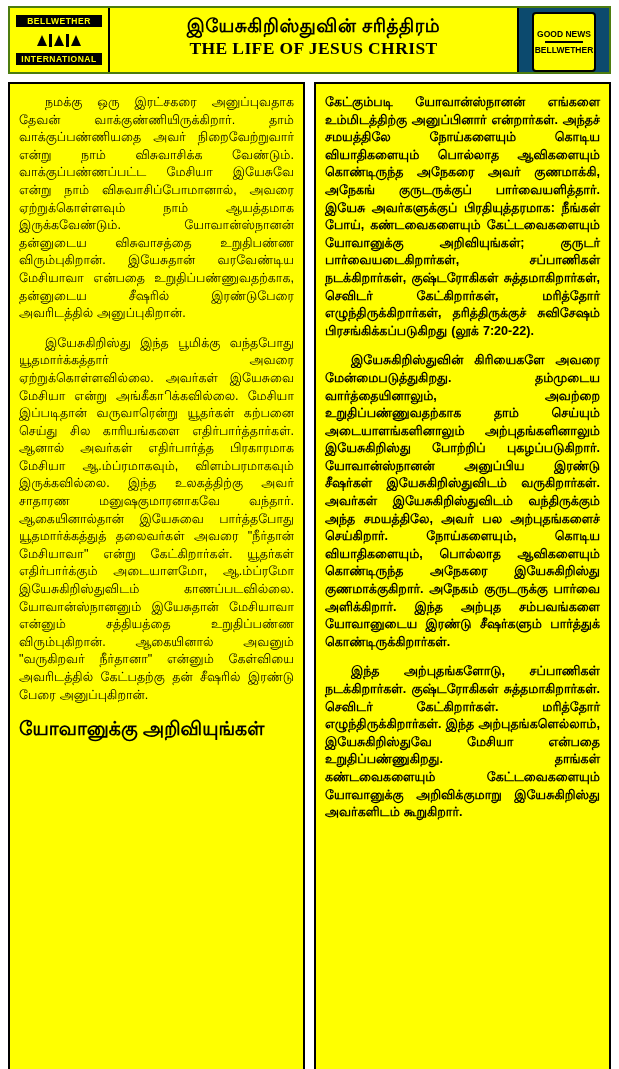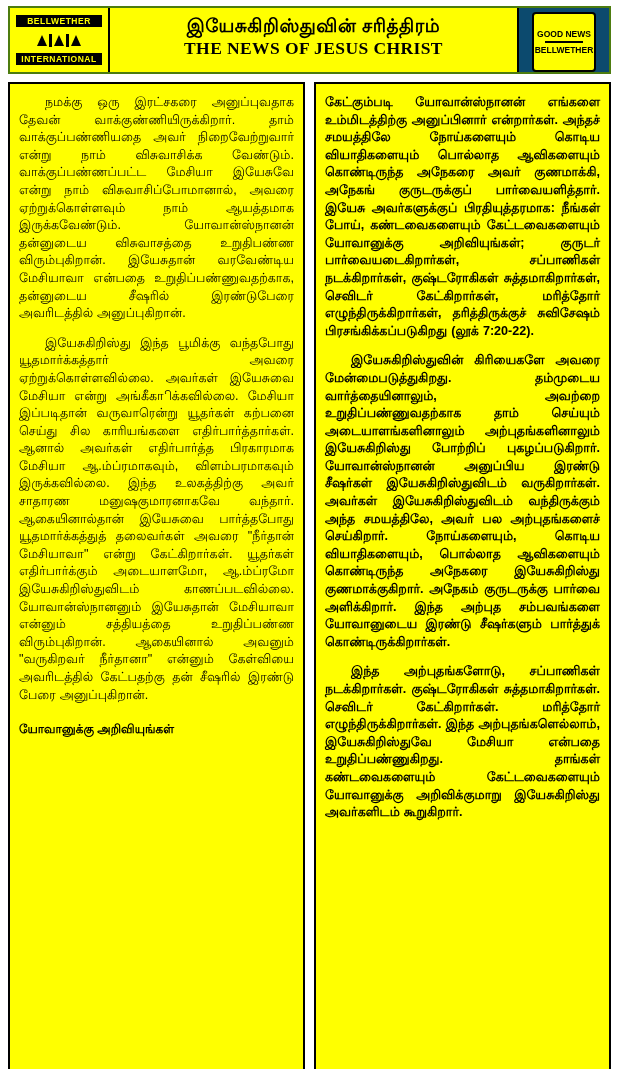--- a/index.html
+++ b/index.html
@@ -161,21 +161,21 @@
     line-height: 17.6px;
     color: #000000;
     text-align: justify;
     text-indent: 26px;
     word-spacing: 0.5px;
   }
   p.body.noindent { text-indent: 0; }
   p.body.last { margin-bottom: 16px; }
   h2.subhead {
     margin: 16px 0 10px 0;
-    font-size: 12px;
+    font-size: 19px;
     font-weight: bold;
     color: #000000;
     line-height: 18px;
     text-align: left;
   }
 </style>
 </head>
 <body>
 
 <div class="page">
@@ -189,21 +189,21 @@
         <div class="torchstem"></div>
         <div class="torch"></div>
         <div class="torchstem"></div>
         <div class="torch"></div>
       </div>
       <div class="bar">INTERNATIONAL</div>
     </div>
 
     <div class="title-block">
       <div class="title-ta">இயேசுகிறிஸ்துவின் சரித்திரம்</div>
-      <div class="title-en">THE NEWS OF JESUS CHRIST</div>
+      <div class="title-en">THE LIFE OF JESUS CHRIST</div>
     </div>
 
     <div class="logo-right">
       <div class="gn-badge">
         <span>GOOD NEWS</span>
         <div class="bookline"></div>
         <span>BELLWETHER</span>
       </div>
     </div>
 

